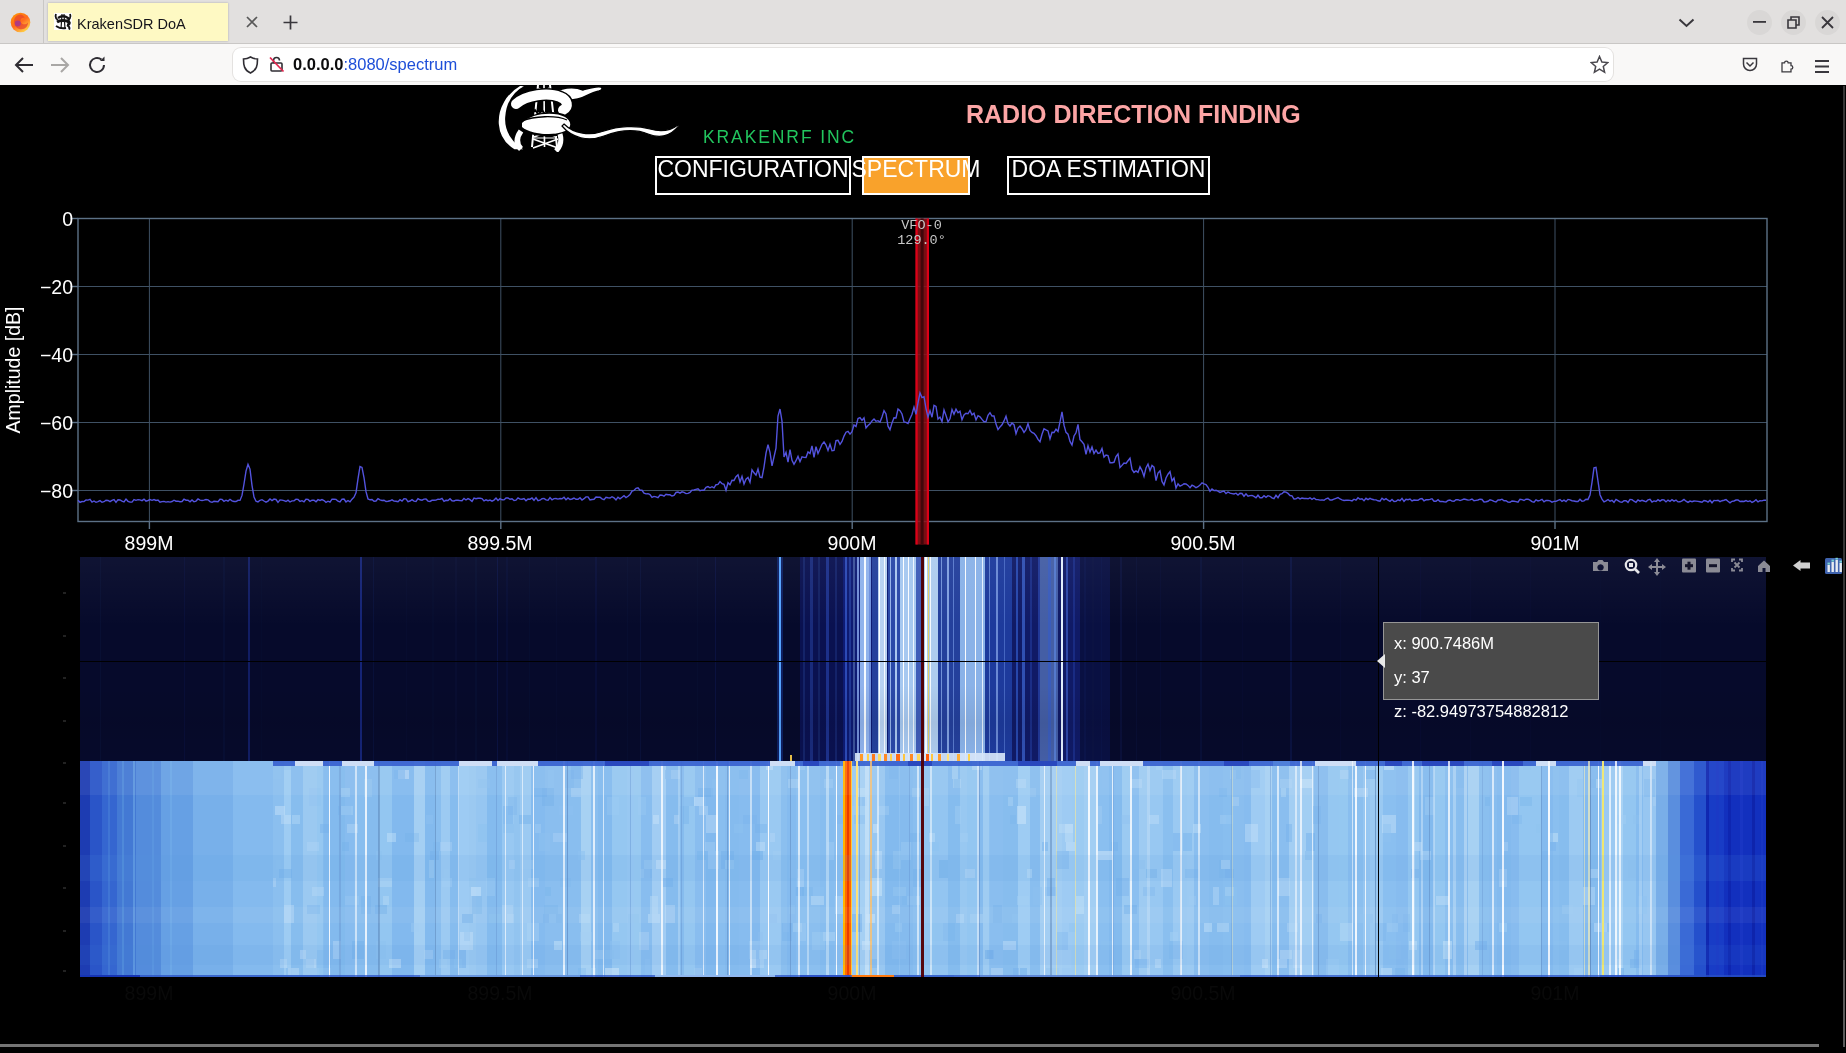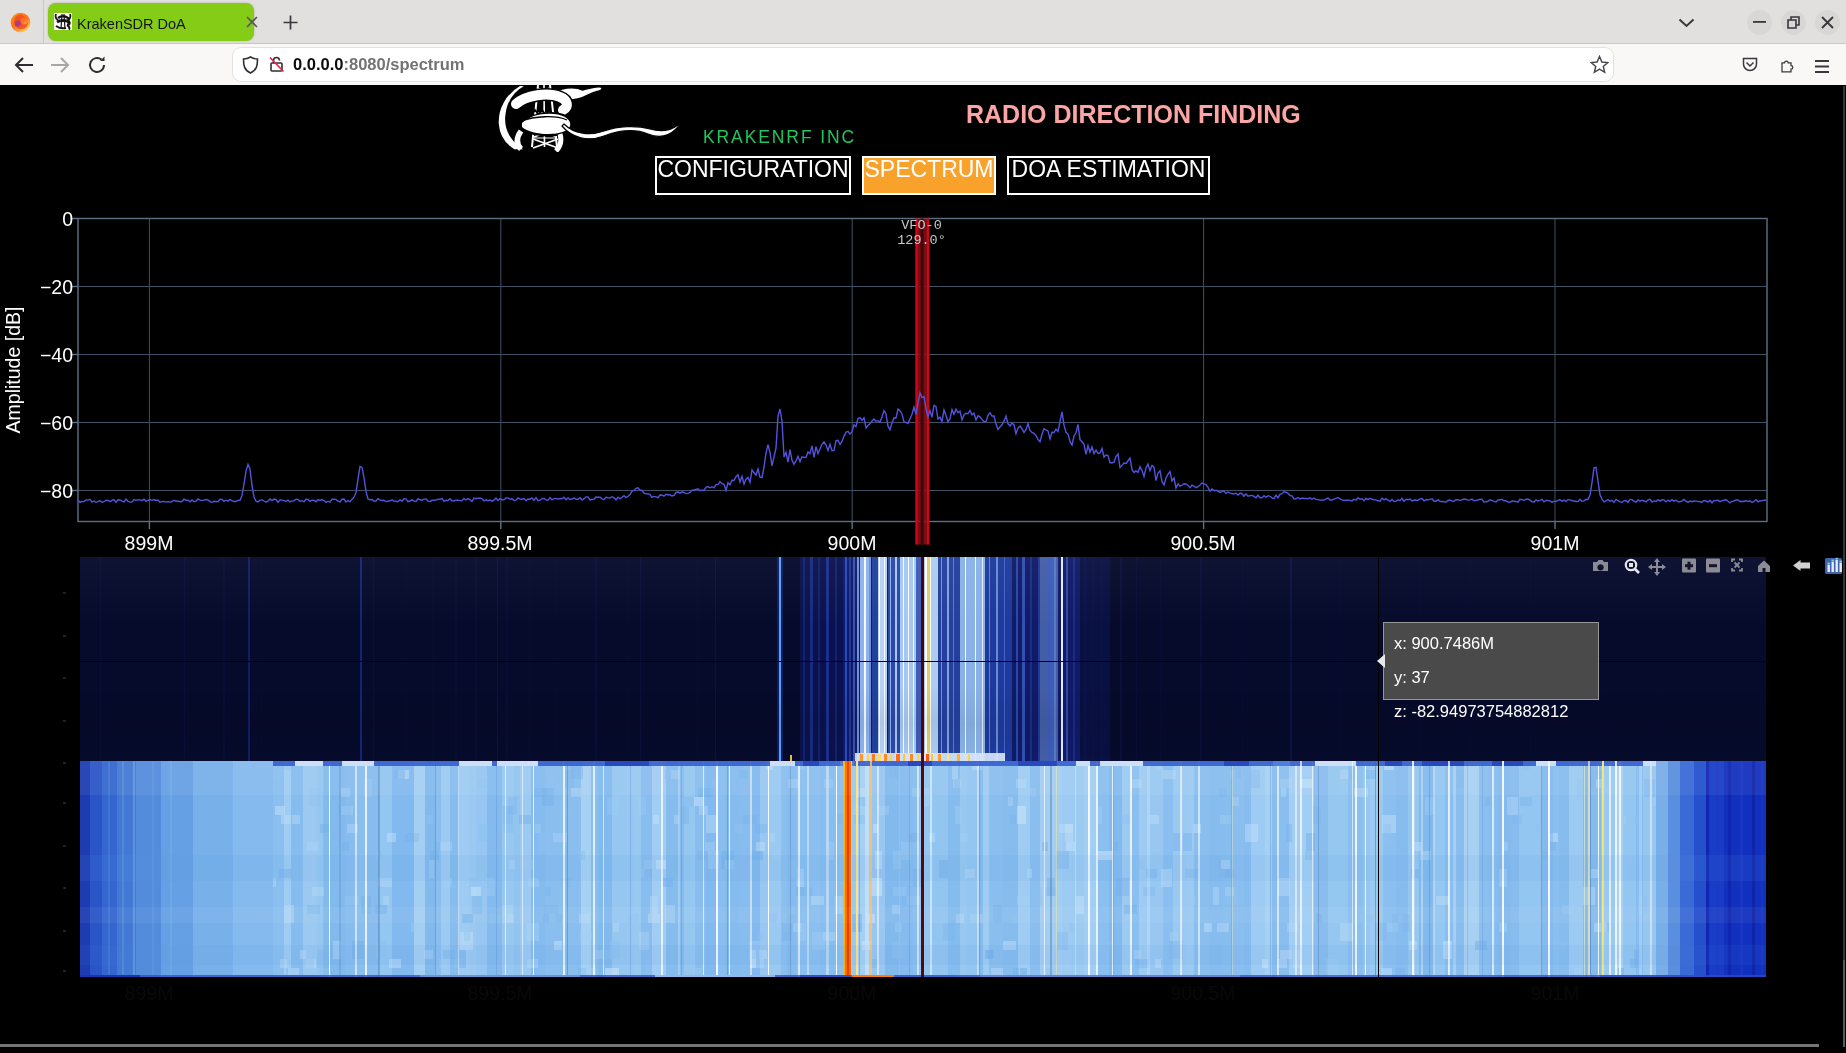--- a/index.html
+++ b/index.html
@@ -1,23 +1,23 @@
 <!DOCTYPE html>
 <html><head><meta charset="utf-8"><title>KrakenSDR DoA</title><style>
 *{margin:0;padding:0;box-sizing:border-box}
 html,body{width:1846px;height:1053px;overflow:hidden;background:#000;font-family:"Liberation Sans",sans-serif}
 #page{position:absolute;left:0;top:0;width:1846px;height:1053px;background:#000}
 #chrome{position:absolute;left:0;top:0;width:1846px;height:86px;z-index:50}
 #tabbar{position:absolute;left:0;top:0;width:1846px;height:44px;background:#e2e0df;border-bottom:1px solid #c9c7c5}
 #navbar{position:absolute;left:0;top:44px;width:1846px;height:41px;background:#f9f8f7}
-.tab{position:absolute;left:48px;top:3px;width:206px;height:38px;background:#84cc16;border-radius:8px;box-shadow:0 0 2px rgba(0,0,0,.25)}
+.tab{position:absolute;left:48px;top:3px;width:180px;height:38px;background:#fef9c3;border-radius:0;box-shadow:0 0 2px rgba(0,0,0,.25)}
 .tabtitle{position:absolute;left:29px;top:13px;font-size:14.5px;color:#15141a;white-space:nowrap}
 .urlbox{position:absolute;left:233px;top:4px;width:1380px;height:33px;background:#fff;border-radius:8px;box-shadow:0 0 0 1px #e4e2e0}
 .urltext{position:absolute;left:60px;top:7px;font-size:16.5px;color:#0c0c0d;font-weight:bold;white-space:nowrap}
-.urltext span{color:#737373;font-weight:bold}
+.urltext span{color:#1d4ed8;font-weight:normal}
 .btn{position:absolute;top:156px;height:39px;border:2px solid #fff;color:#fff;font-size:23px;display:flex;align-items:center;justify-content:center;background:#000;padding-bottom:12px}
 #tooltip{position:absolute;left:1384px;top:623px;width:214px;height:76px;background:#4a4a4a;outline:1px solid #969696;z-index:20;color:#fff;font-size:16.5px;line-height:34px;padding:3px 0 0 10px}
 #tooltip:before{content:"";position:absolute;left:-7px;top:31px;border:7px solid transparent;border-right:8px solid #e8e8e8;border-left:0}
 </style></head><body>
 <div id="page">
 
   <svg style="position:absolute;left:478px;top:85px;z-index:1" width="222" height="67" viewBox="478 85 222 67">
 
     <g stroke="#fff" fill="none">
       <path d="M538 85 L532 147 M550 85 L557 147" stroke-width="2"></path>
@@ -41,21 +41,21 @@
     <path d="M522 121 C534 116 556 115 567 120" stroke="#000" stroke-width="1.3" fill="none"></path>
 
     <path d="M562 126 C572 138 588 142 604 136 C620 130 636 129 648 134 C658 138 668 137 676 129 C678 127 679 126 678 125 C670 131 660 132 650 129 C636 125 618 126 604 131 C590 136 574 134 564 124 Z" fill="#fff" stroke="#000" stroke-width="1.2"></path>
 
     <path d="M521 131 C516 138 516 144 521 149" stroke="#fff" stroke-width="5.5" fill="none"></path>
     <path d="M560 134 C562 141 560 147 556 151" stroke="#fff" stroke-width="5" fill="none"></path>
   </svg>
   <div style="position:absolute;left:703px;top:127px;color:#22c55e;font-weight:normal;font-size:17.5px;letter-spacing:1.9px;white-space:nowrap">KRAKENRF INC</div>
   <div style="position:absolute;left:966px;top:100px;color:#fca5a5;font-weight:bold;font-size:25px;letter-spacing:0px;white-space:nowrap">RADIO DIRECTION FINDING</div>
   <div class="btn" style="left:655px;width:196px">CONFIGURATION</div>
-  <div class="btn" style="left:862px;width:134px;background:#f9a22b">SPECTRUM</div>
+  <div class="btn" style="left:862px;width:108px;background:#f9a22b">SPECTRUM</div>
   <div class="btn" style="left:1007px;width:203px">DOA ESTIMATION</div>
 
   <svg style="position:absolute;left:0;top:195px" width="1846" height="362" viewBox="0 195 1846 362">
     <g stroke="#3f5164" stroke-width="1">
       <line x1="149.4" y1="218.5" x2="149.4" y2="521.5"></line>
         <line x1="500.8" y1="218.5" x2="500.8" y2="521.5"></line>
       <line x1="852.2" y1="218.5" x2="852.2" y2="521.5"></line>
         <line x1="1203.6" y1="218.5" x2="1203.6" y2="521.5"></line>
       <line x1="1555" y1="218.5" x2="1555" y2="521.5"></line>
       <line x1="78" y1="286.5" x2="1767" y2="286.5"></line>

